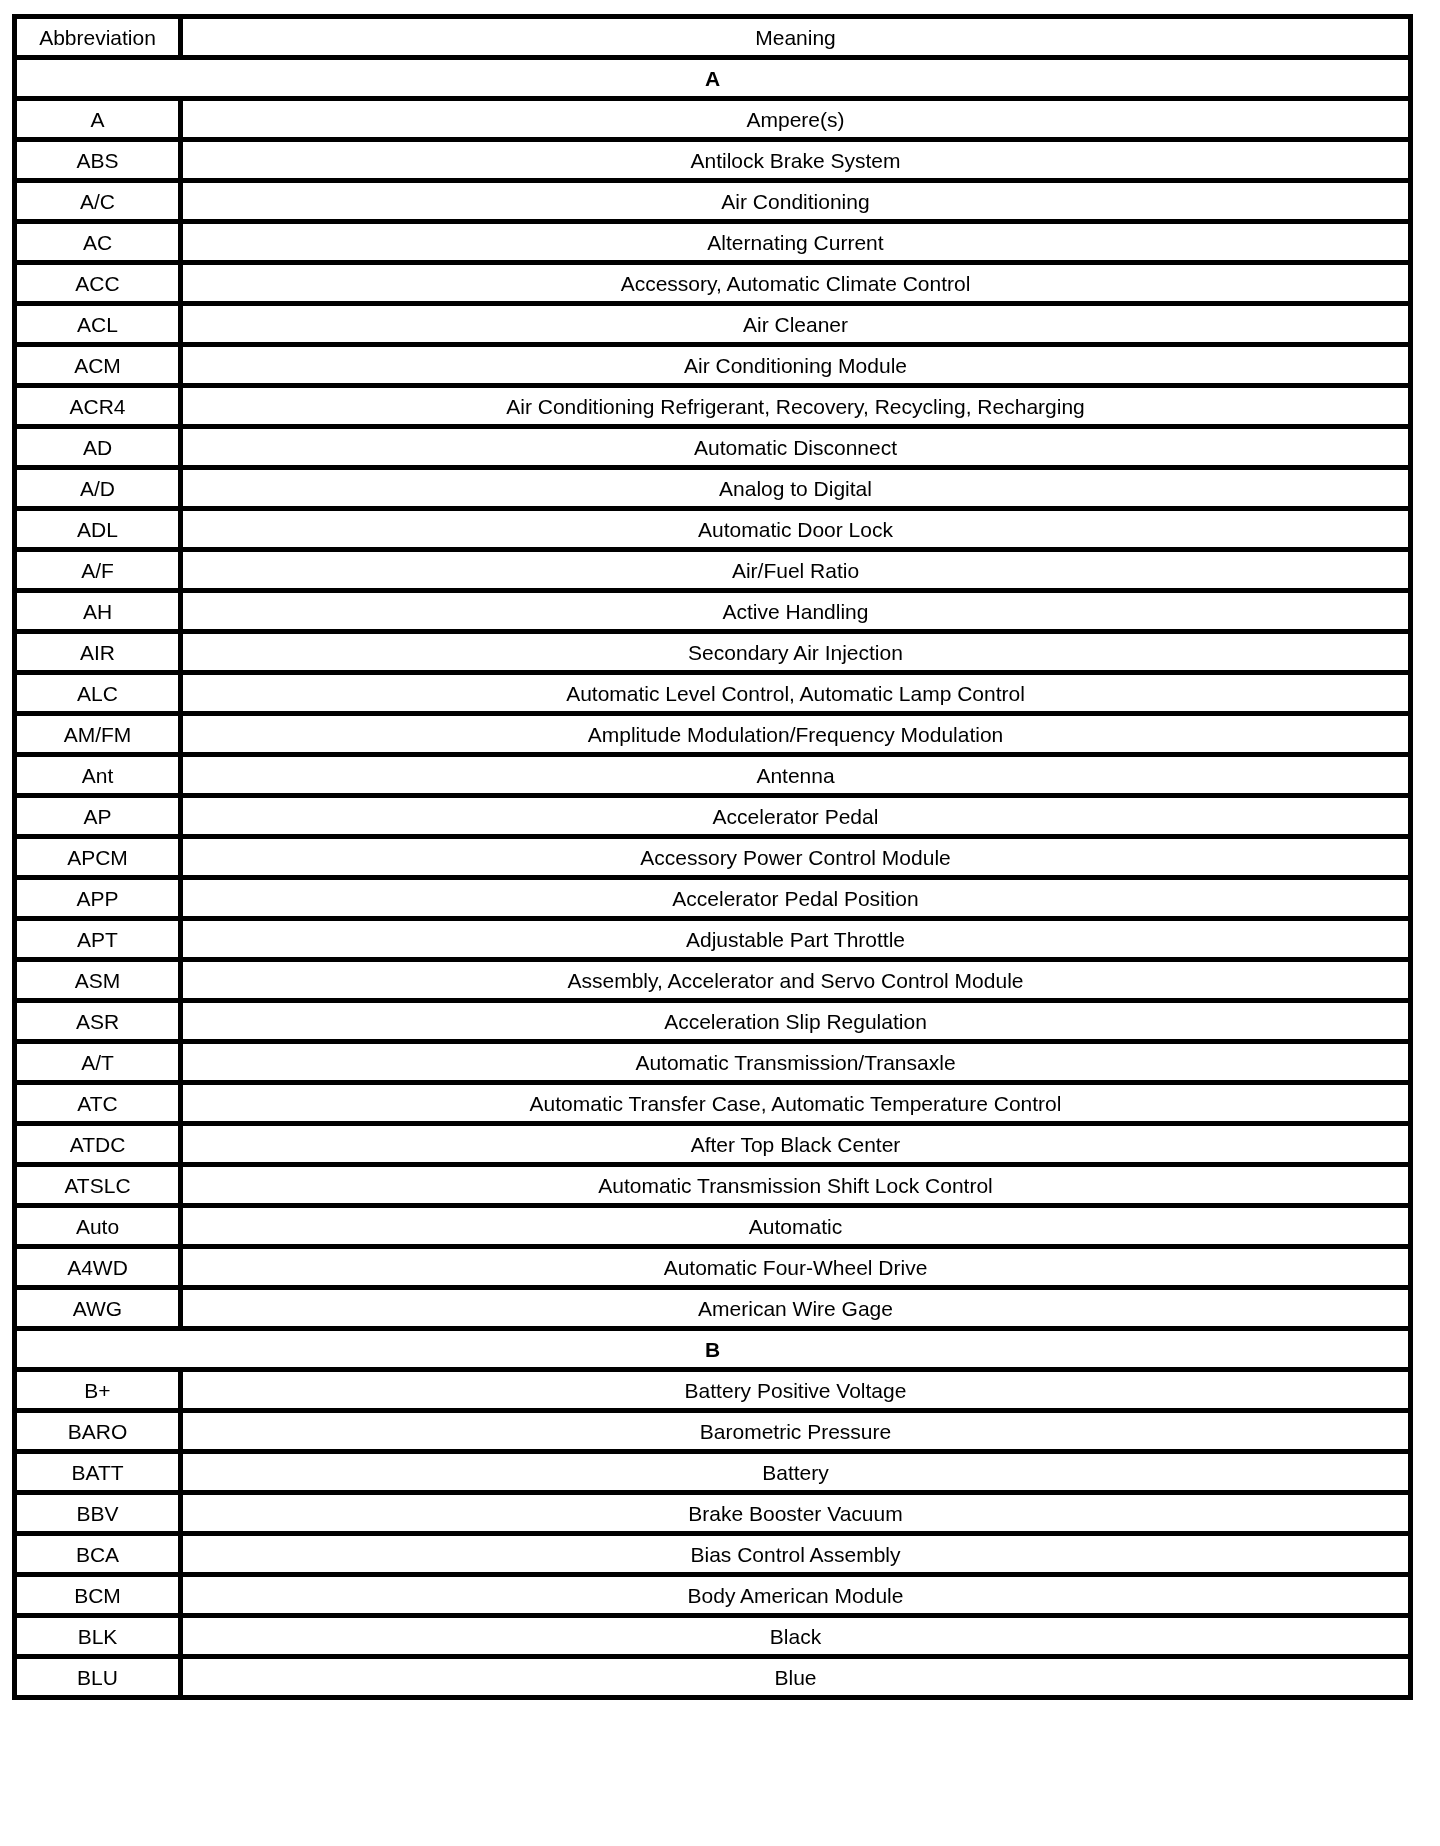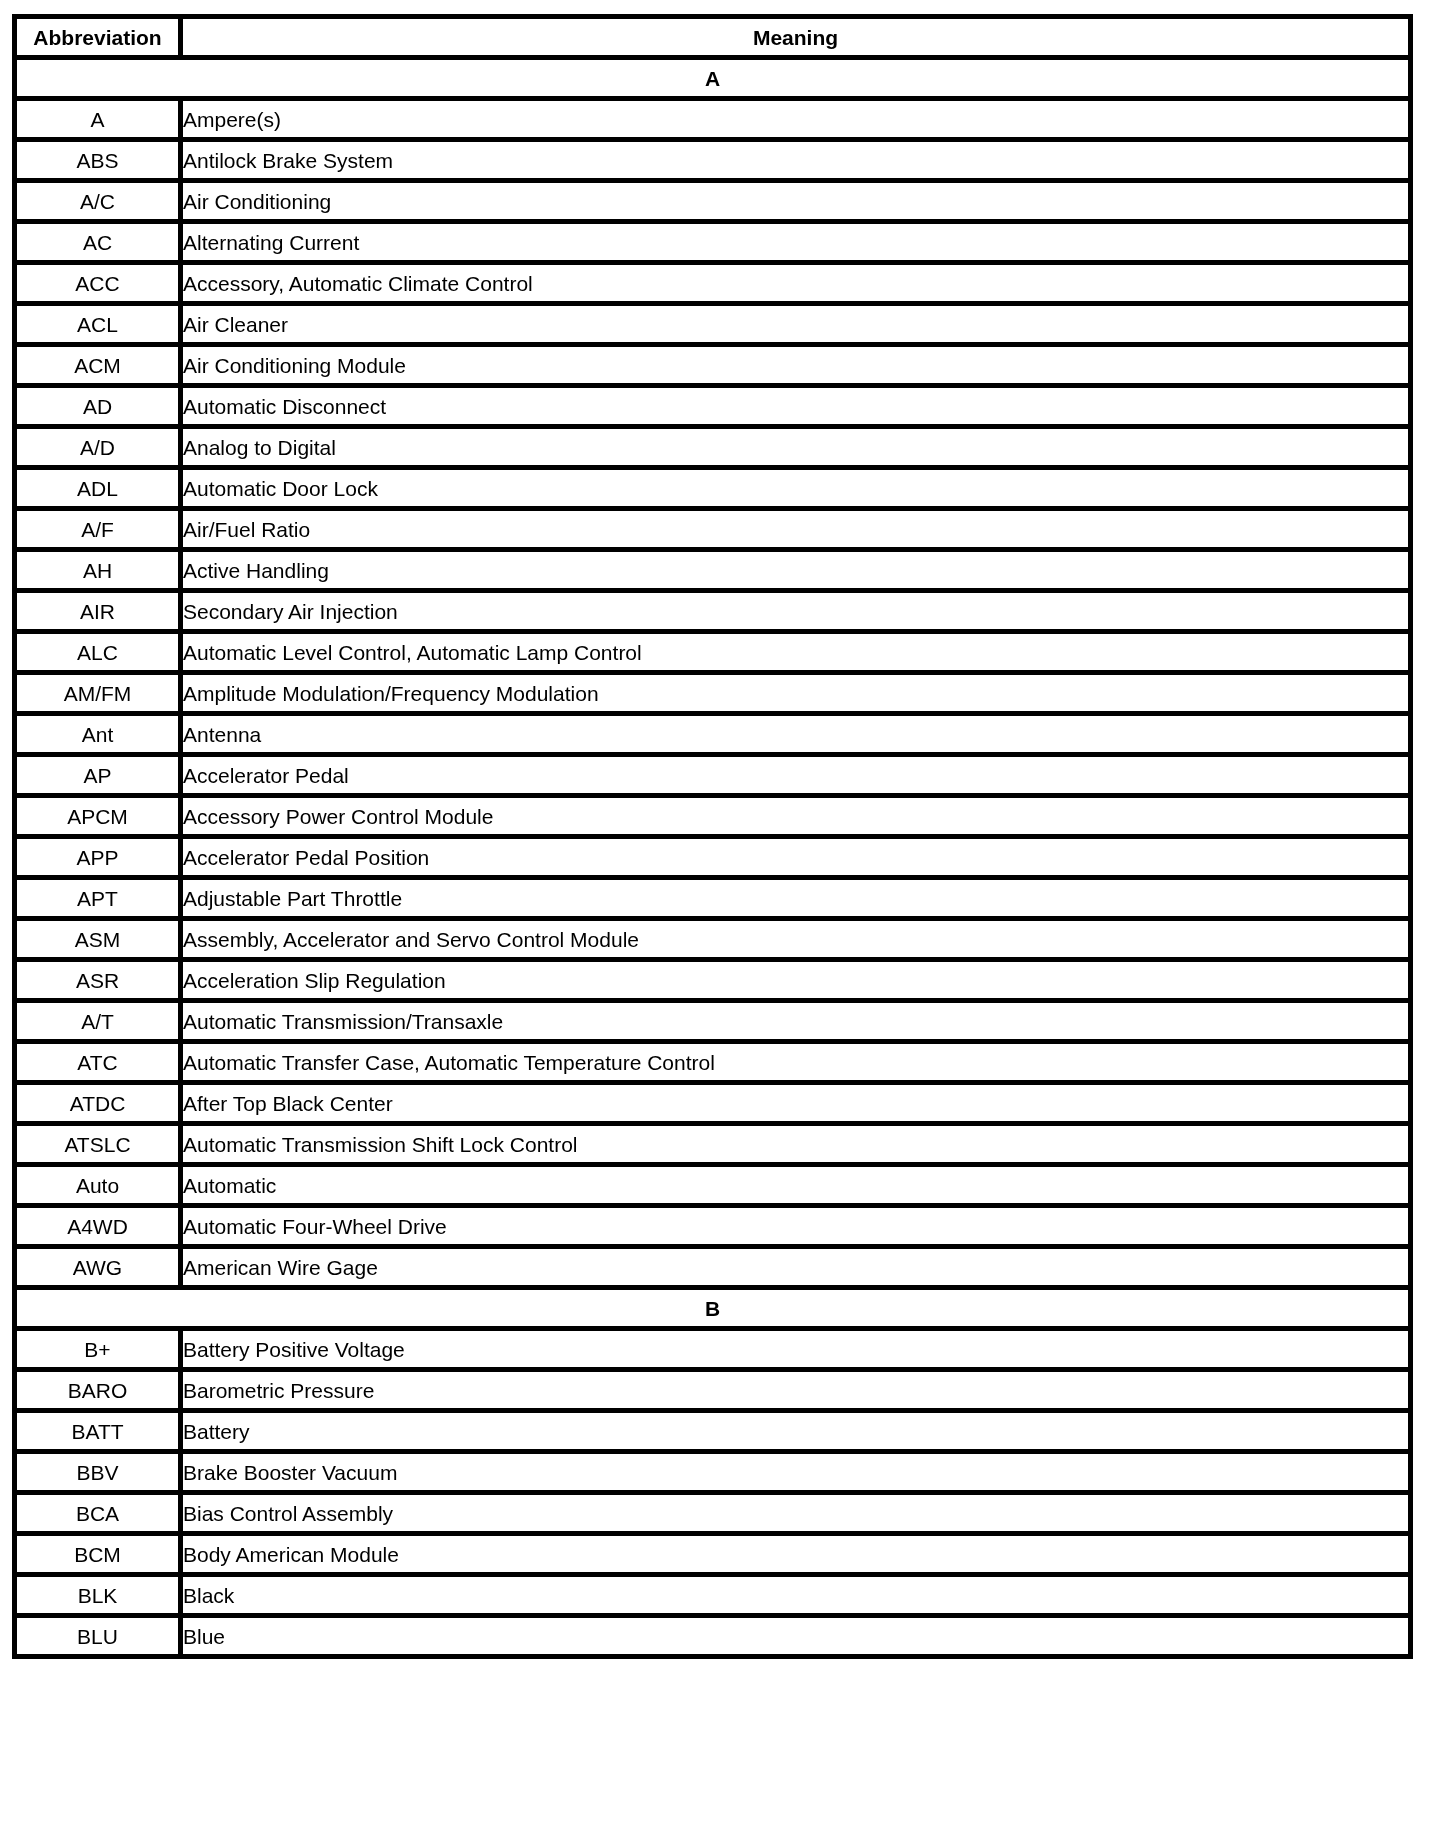--- a/index.html
+++ b/index.html
@@ -33,33 +33,33 @@
     height: 36px;
     font-size: 21px;
     line-height: 1;
     padding: 0;
     overflow: hidden;
     white-space: nowrap;
     vertical-align: middle;
     background: #ffffff;
   }
   th.col-abbr, th.col-meaning {
-    font-weight: bold;
+    font-weight: normal;
     text-align: center;
   }
   td.section-cell {
     font-weight: bold;
     text-align: center;
     font-size: 22px;
   }
   td.abbr-cell {
     text-align: center;
   }
   td.meaning-cell {
-    text-align: left;
+    text-align: center;
     padding-left: 9px;
   }
 </style>
 </head>
 <body>
 
 <div class="page">
   <table class="abbrev-table">
     <colgroup>
       <col class="c-abbr">
@@ -97,20 +97,24 @@
         </tr>
         <tr>
           <td class="abbr-cell">ACL</td>
           <td class="meaning-cell">Air Cleaner</td>
         </tr>
         <tr>
           <td class="abbr-cell">ACM</td>
           <td class="meaning-cell">Air Conditioning Module</td>
         </tr>
         <tr>
+          <td class="abbr-cell">ACR4</td>
+          <td class="meaning-cell">Air Conditioning Refrigerant, Recovery, Recycling, Recharging</td>
+        </tr>
+        <tr>
           <td class="abbr-cell">AD</td>
           <td class="meaning-cell">Automatic Disconnect</td>
         </tr>
         <tr>
           <td class="abbr-cell">A/D</td>
           <td class="meaning-cell">Analog to Digital</td>
         </tr>
         <tr>
           <td class="abbr-cell">ADL</td>
           <td class="meaning-cell">Automatic Door Lock</td>

